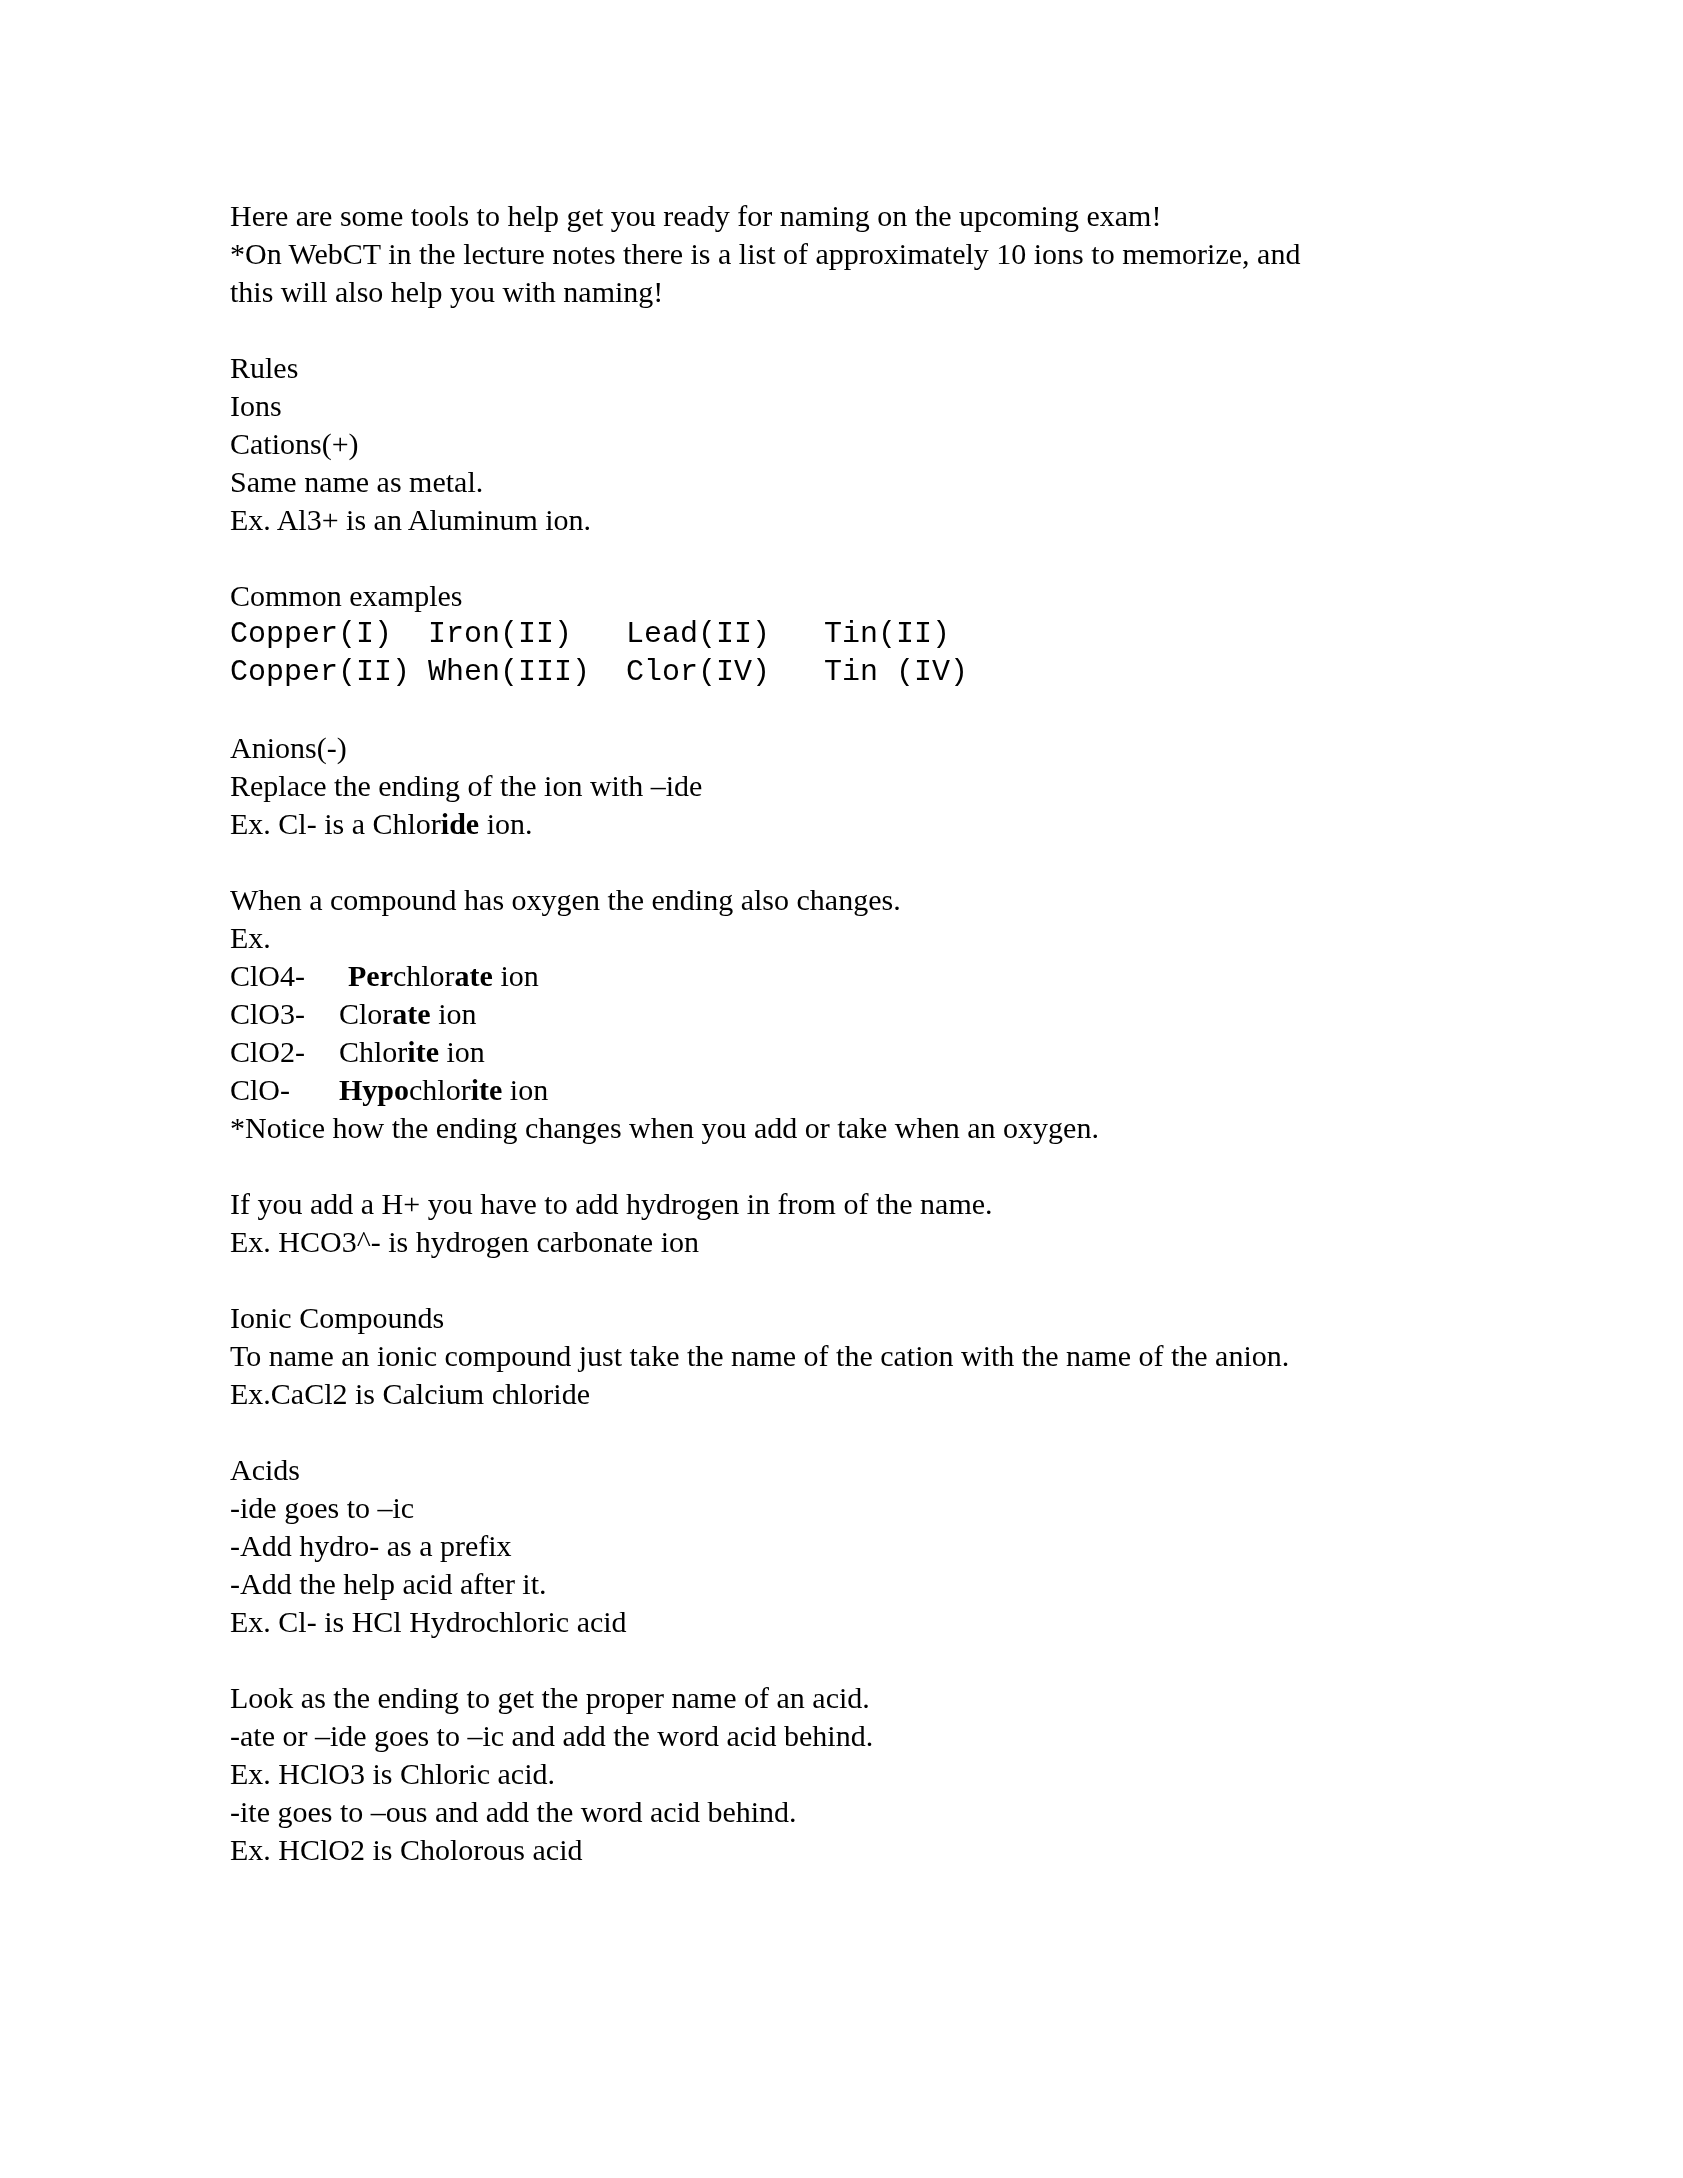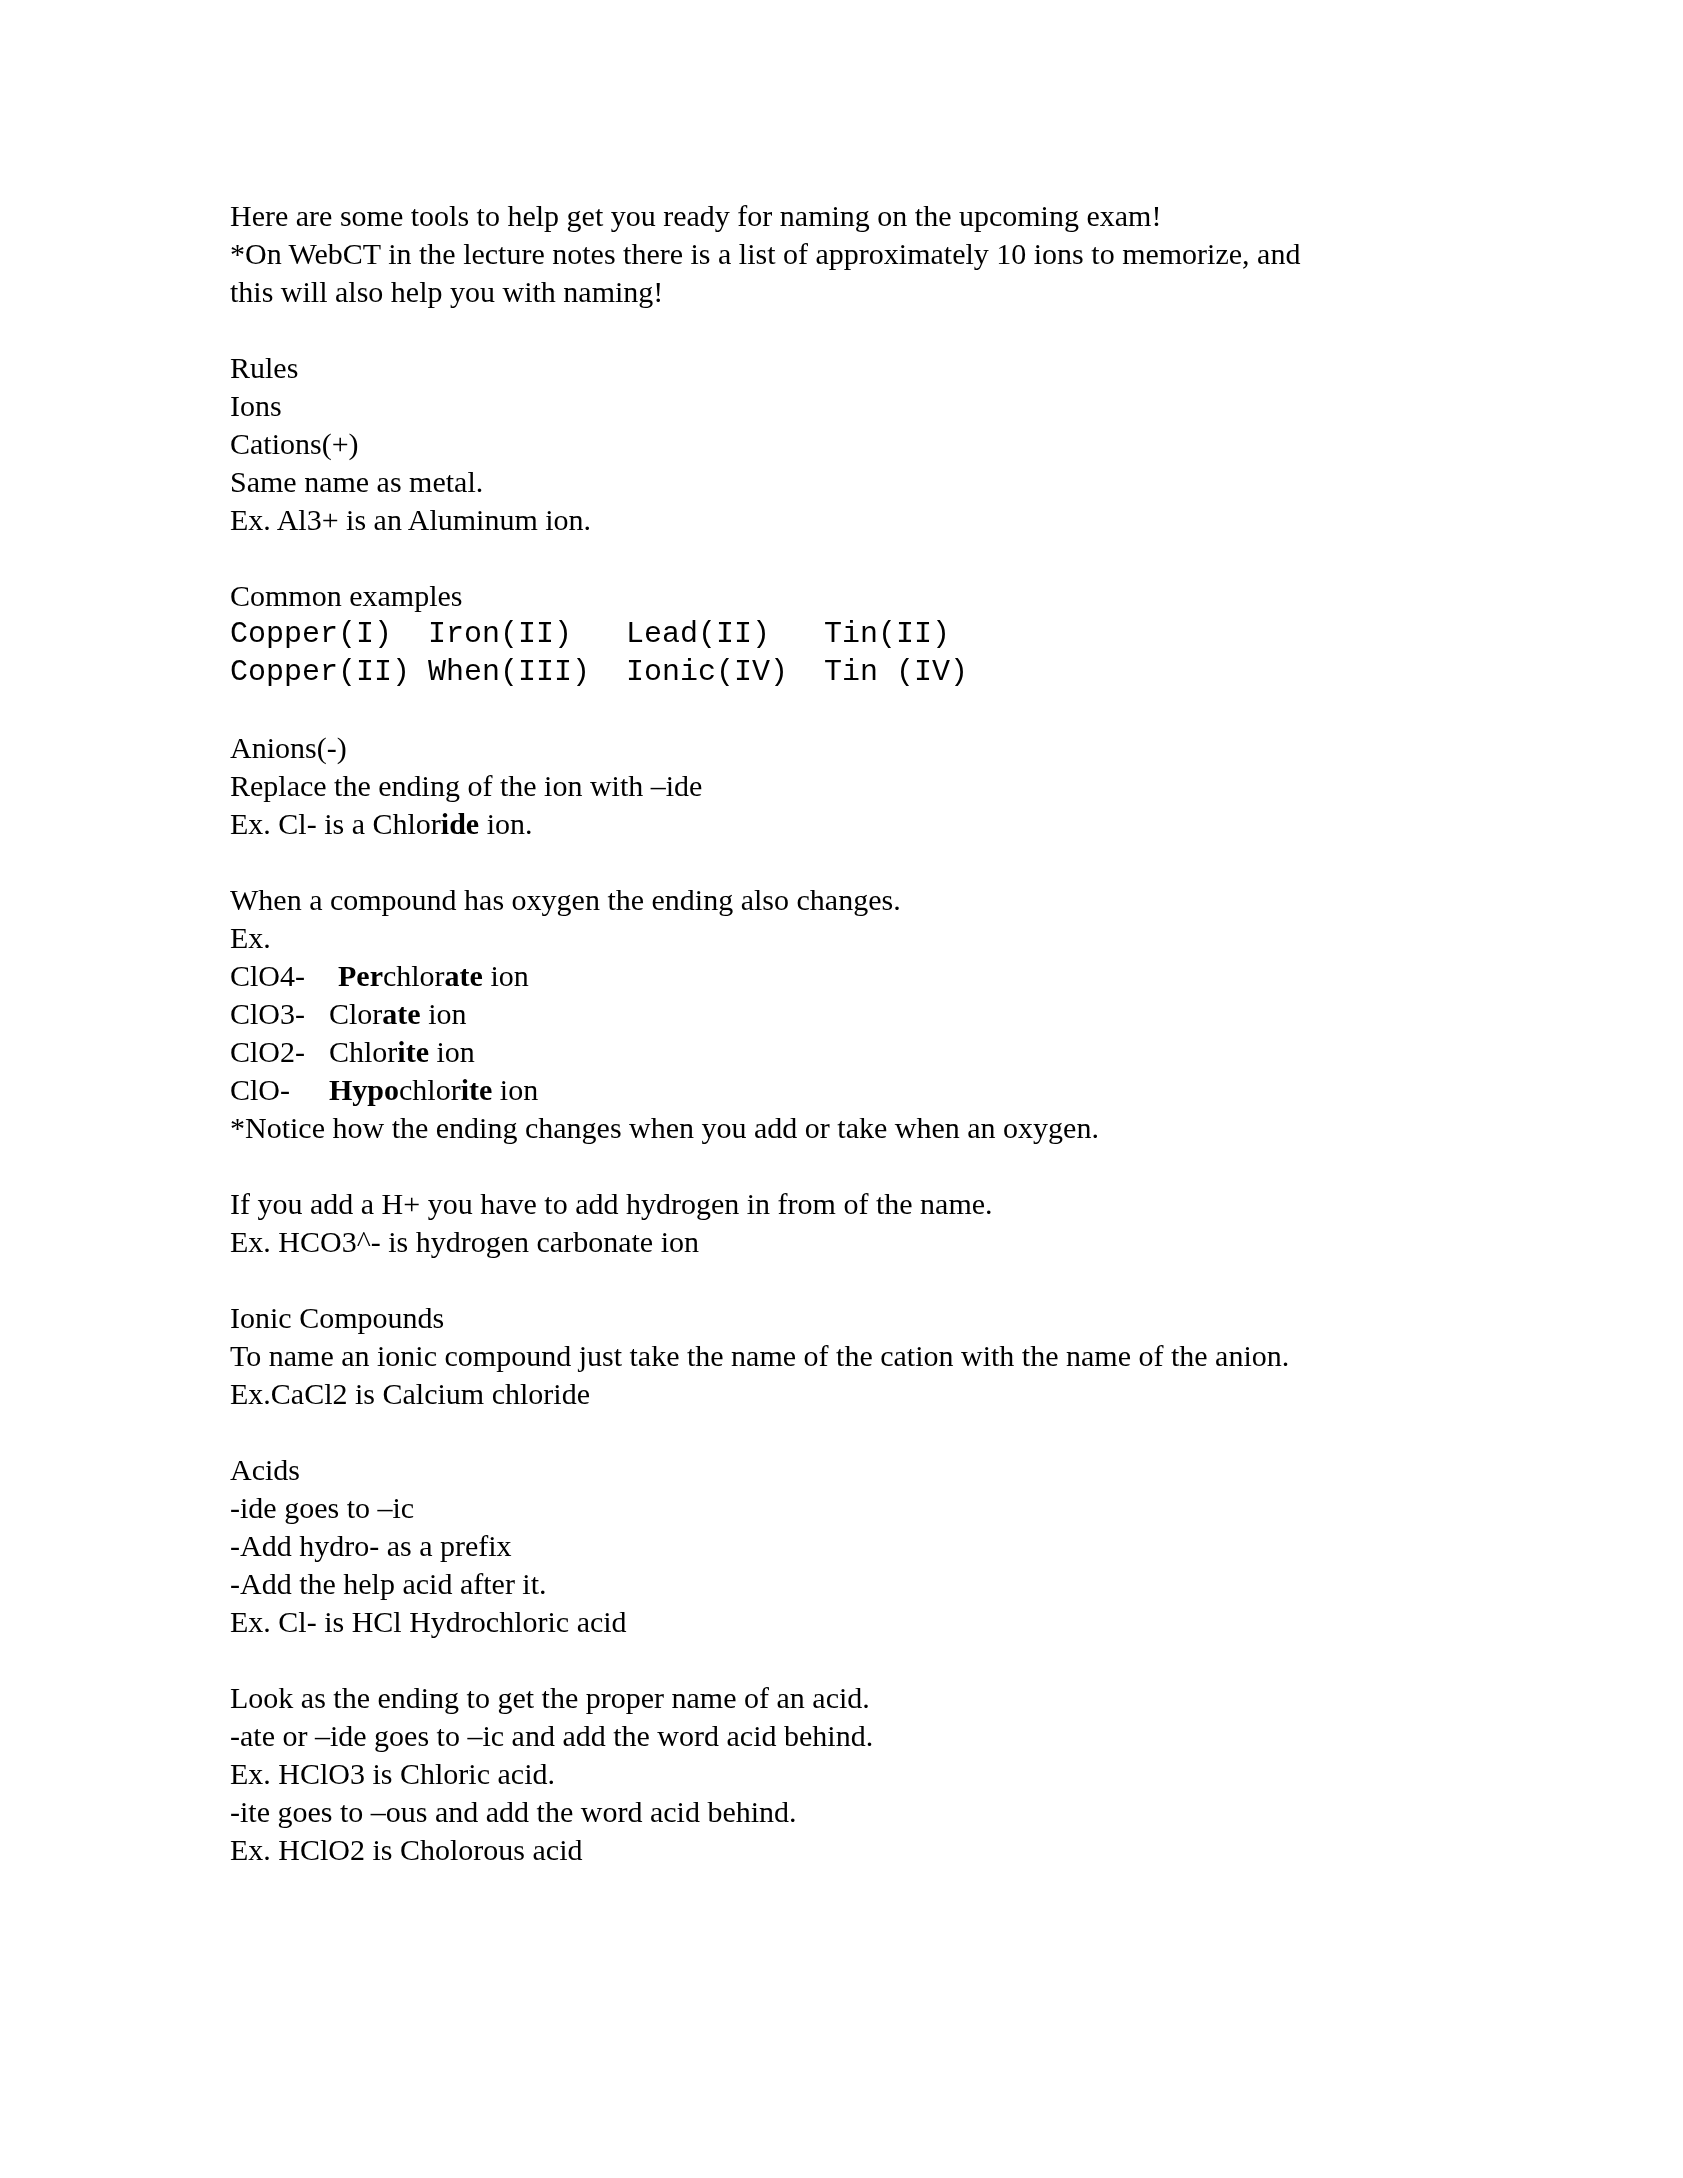--- a/index.html
+++ b/index.html
@@ -27,21 +27,21 @@
       height: 38px;
       white-space: pre;
       display: block;
     }
     .blank { height: 38px; }
     b { font-weight: bold; }
 
     .ex-table .row { display: flex; height: 38px; font-family: Liberation Mono, monospace; }
     .ex-table .cell { width: 198px; white-space: pre; }
 
-    .oxy .row { display: flex; height: 38px; white-space: pre; }
+    .oxy .row { display: flex; height: 38px; white-space: pre; gap: 10px; }
     .oxy .formula { width: 99px; }
     .oxy .name { white-space: pre; }
     .oxy .name.indent { padding-left: 9px; text-align: right; }
   </style>
 </head>
 <body>
 
 <div class="page">
 
   <div class="line">Here are some tools to help get you ready for naming on the upcoming exam!</div>
@@ -60,21 +60,21 @@
   <div class="ex-table">
     <div class="row">
       <span class="cell">Copper(I)</span>
       <span class="cell">Iron(II)</span>
       <span class="cell">Lead(II)</span>
       <span class="cell">Tin(II)</span>
     </div>
     <div class="row">
       <span class="cell">Copper(II)</span>
       <span class="cell">When(III)</span>
-      <span class="cell">Ionic(IV)</span>
+      <span class="cell">Clor(IV)</span>
       <span class="cell">Tin (IV)</span>
     </div>
   </div>
   <div class="blank"></div>
 
   <div class="line">Anions(-)</div>
   <div class="line">Replace the ending of the ion with –ide</div>
   <div class="line"><span>Ex. Cl- is a Chlor</span><b>ide</b><span> ion.</span></div>
   <div class="blank"></div>
 

